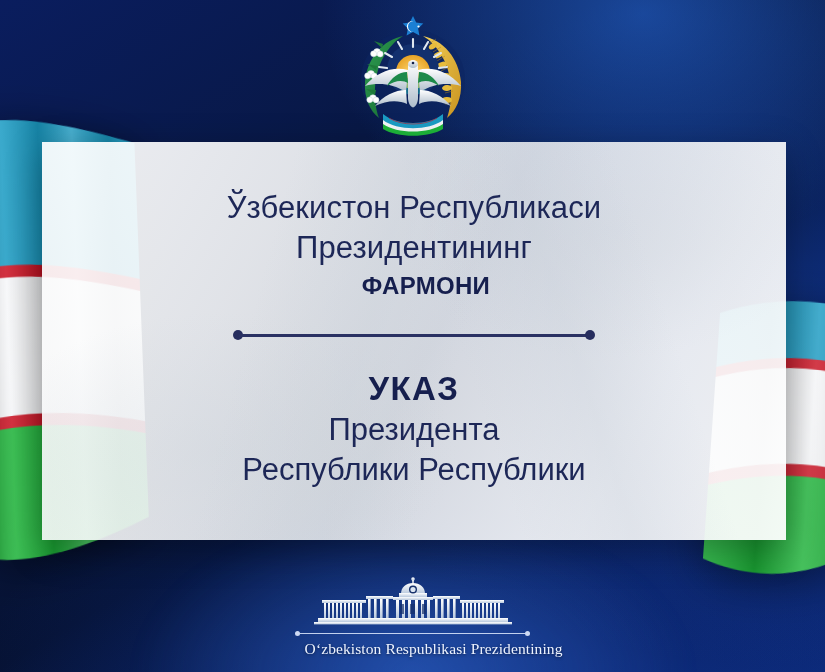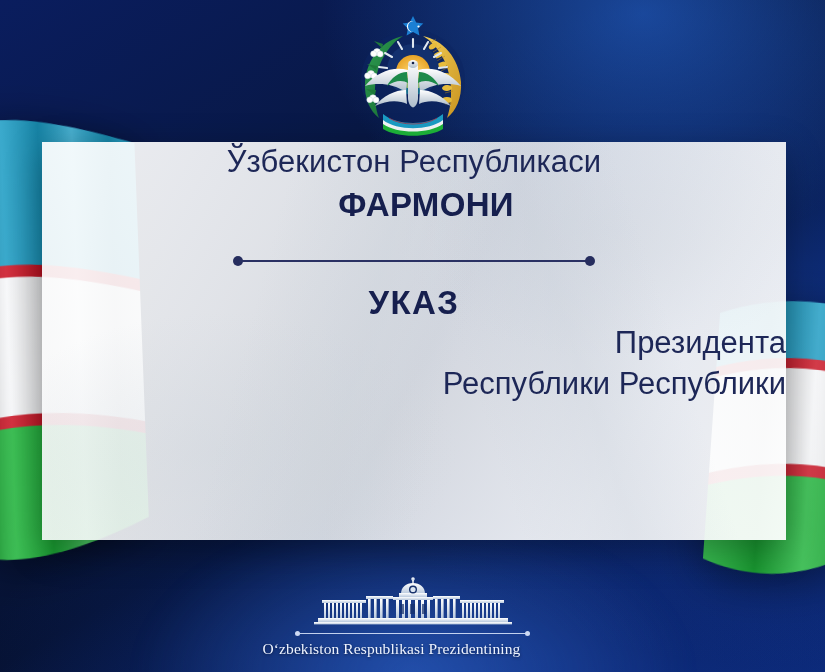--- a/index.html
+++ b/index.html
@@ -82,49 +82,49 @@
   }
   .card::before {
     content:""; position:absolute; inset:0;
     background:
       linear-gradient(105deg, rgba(255,255,255,0) 30%, rgba(200,208,216,.30) 44%, rgba(255,255,255,0) 56%),
       linear-gradient(72deg,  rgba(255,255,255,0) 55%, rgba(196,204,214,.26) 68%, rgba(255,255,255,0) 80%),
       radial-gradient(ellipse 340px 200px at 24% 78%, rgba(205,212,220,.34) 0%, rgba(255,255,255,0) 70%),
       radial-gradient(ellipse 300px 180px at 76% 22%, rgba(198,206,216,.26) 0%, rgba(255,255,255,0) 72%);
     pointer-events:none;
   }
-  .card-inner { position:relative; z-index:2; width:100%; height:100%; text-align:center; }
+  .card-inner { position:relative; z-index:2; width:100%; height:100%; padding-top:46px; text-align:center; }
 
   .t-uz-1, .t-uz-2 {
     font-size:31px; font-weight:400; color:#1d2757; line-height:1.30; letter-spacing:.1px;
   }
   .t-uz-3 {
-    font-size:33px; font-weight:700; color:#161f4e; line-height:1.28; letter-spacing:.3px; margin-top:2px;margin-left:24px;
+    font-size:24px; font-weight:700; color:#161f4e; line-height:1.28; letter-spacing:.3px; margin-top:2px;margin-left:24px;
   }
 
   .divider { margin:27px auto 0; width:362px; height:14px; position:relative; }
   .divider .bar {
     position:absolute; left:6px; right:6px; top:6px; height:2.5px; background:#2a3163; border-radius:2px;
   }
   .divider .dot {
     position:absolute; top:2px; width:10px; height:10px; border-radius:50%; background:#262d5e;
   }
   .divider .dot.l { left:0; }
   .divider .dot.r { right:0; }
 
   .t-ru-1 {
-    margin-top:14px;
+    margin-top:26px;
     font-size:33px; font-weight:700; color:#161f4e; letter-spacing:1.4px; line-height:1.25;
   }
   .t-ru-2, .t-ru-3 {
-    font-size:31px; font-weight:400; color:#1d2757; line-height:1.32;text-align:right;
+    font-size:31px; font-weight:400; color:#1d2757; line-height:1.32;
   }
 
   
-  .press { position:absolute; left:50%; bottom:14px; transform:translateX(-50%); width:300px; text-align:left; }
+  .press { position:absolute; left:50%; bottom:14px; transform:translateX(-50%); width:300px; text-align:right; }
   .press .bldg { display:block; margin:0 auto; }
   .press .rule { width:235px; height:6px; margin:3px auto 2px; position:relative; }
   .press .rule i { position:absolute; left:5px; right:5px; top:2px; height:1.5px; background:rgba(225,235,255,.85); }
   .press .rule b { position:absolute; top:0; width:5px; height:5px; border-radius:50%; background:rgba(225,235,255,.9); }
   .press .rule b.l { left:0; } .press .rule b.r { right:0; }
   .press .l1 {
     font-family:"Liberation Serif", serif; font-size:15.5px; color:#edf3ff;
     letter-spacing:.1px; line-height:1.25; text-shadow:0 1px 3px rgba(0,0,0,.5);
   }
   .press .l2 {
@@ -292,20 +292,21 @@
         <path d="M34,110 C48,120 80,120 94,110 L94,115 C80,124 48,124 34,115 Z" fill="#1eb53a"></path>
         <path d="M40,104 C52,112 76,112 88,104" stroke="#cc1122" stroke-width="1" fill="none" opacity=".6"></path>
       </g>
     </svg>
   </div>
 
   <div class="card">
     <div class="card-inner">
 
       <div class="t-uz-1">Ўзбекистон Республикаси</div>
+      <div class="t-uz-2">Президентининг</div>
       <div class="t-uz-3">ФАРМОНИ</div>
 
       <div class="divider">
         <span class="dot l"></span>
         <span class="bar"></span>
         <span class="dot r"></span>
       </div>
 
       <div class="t-ru-1">УКАЗ</div>
       <div class="t-ru-2">Президента</div>

